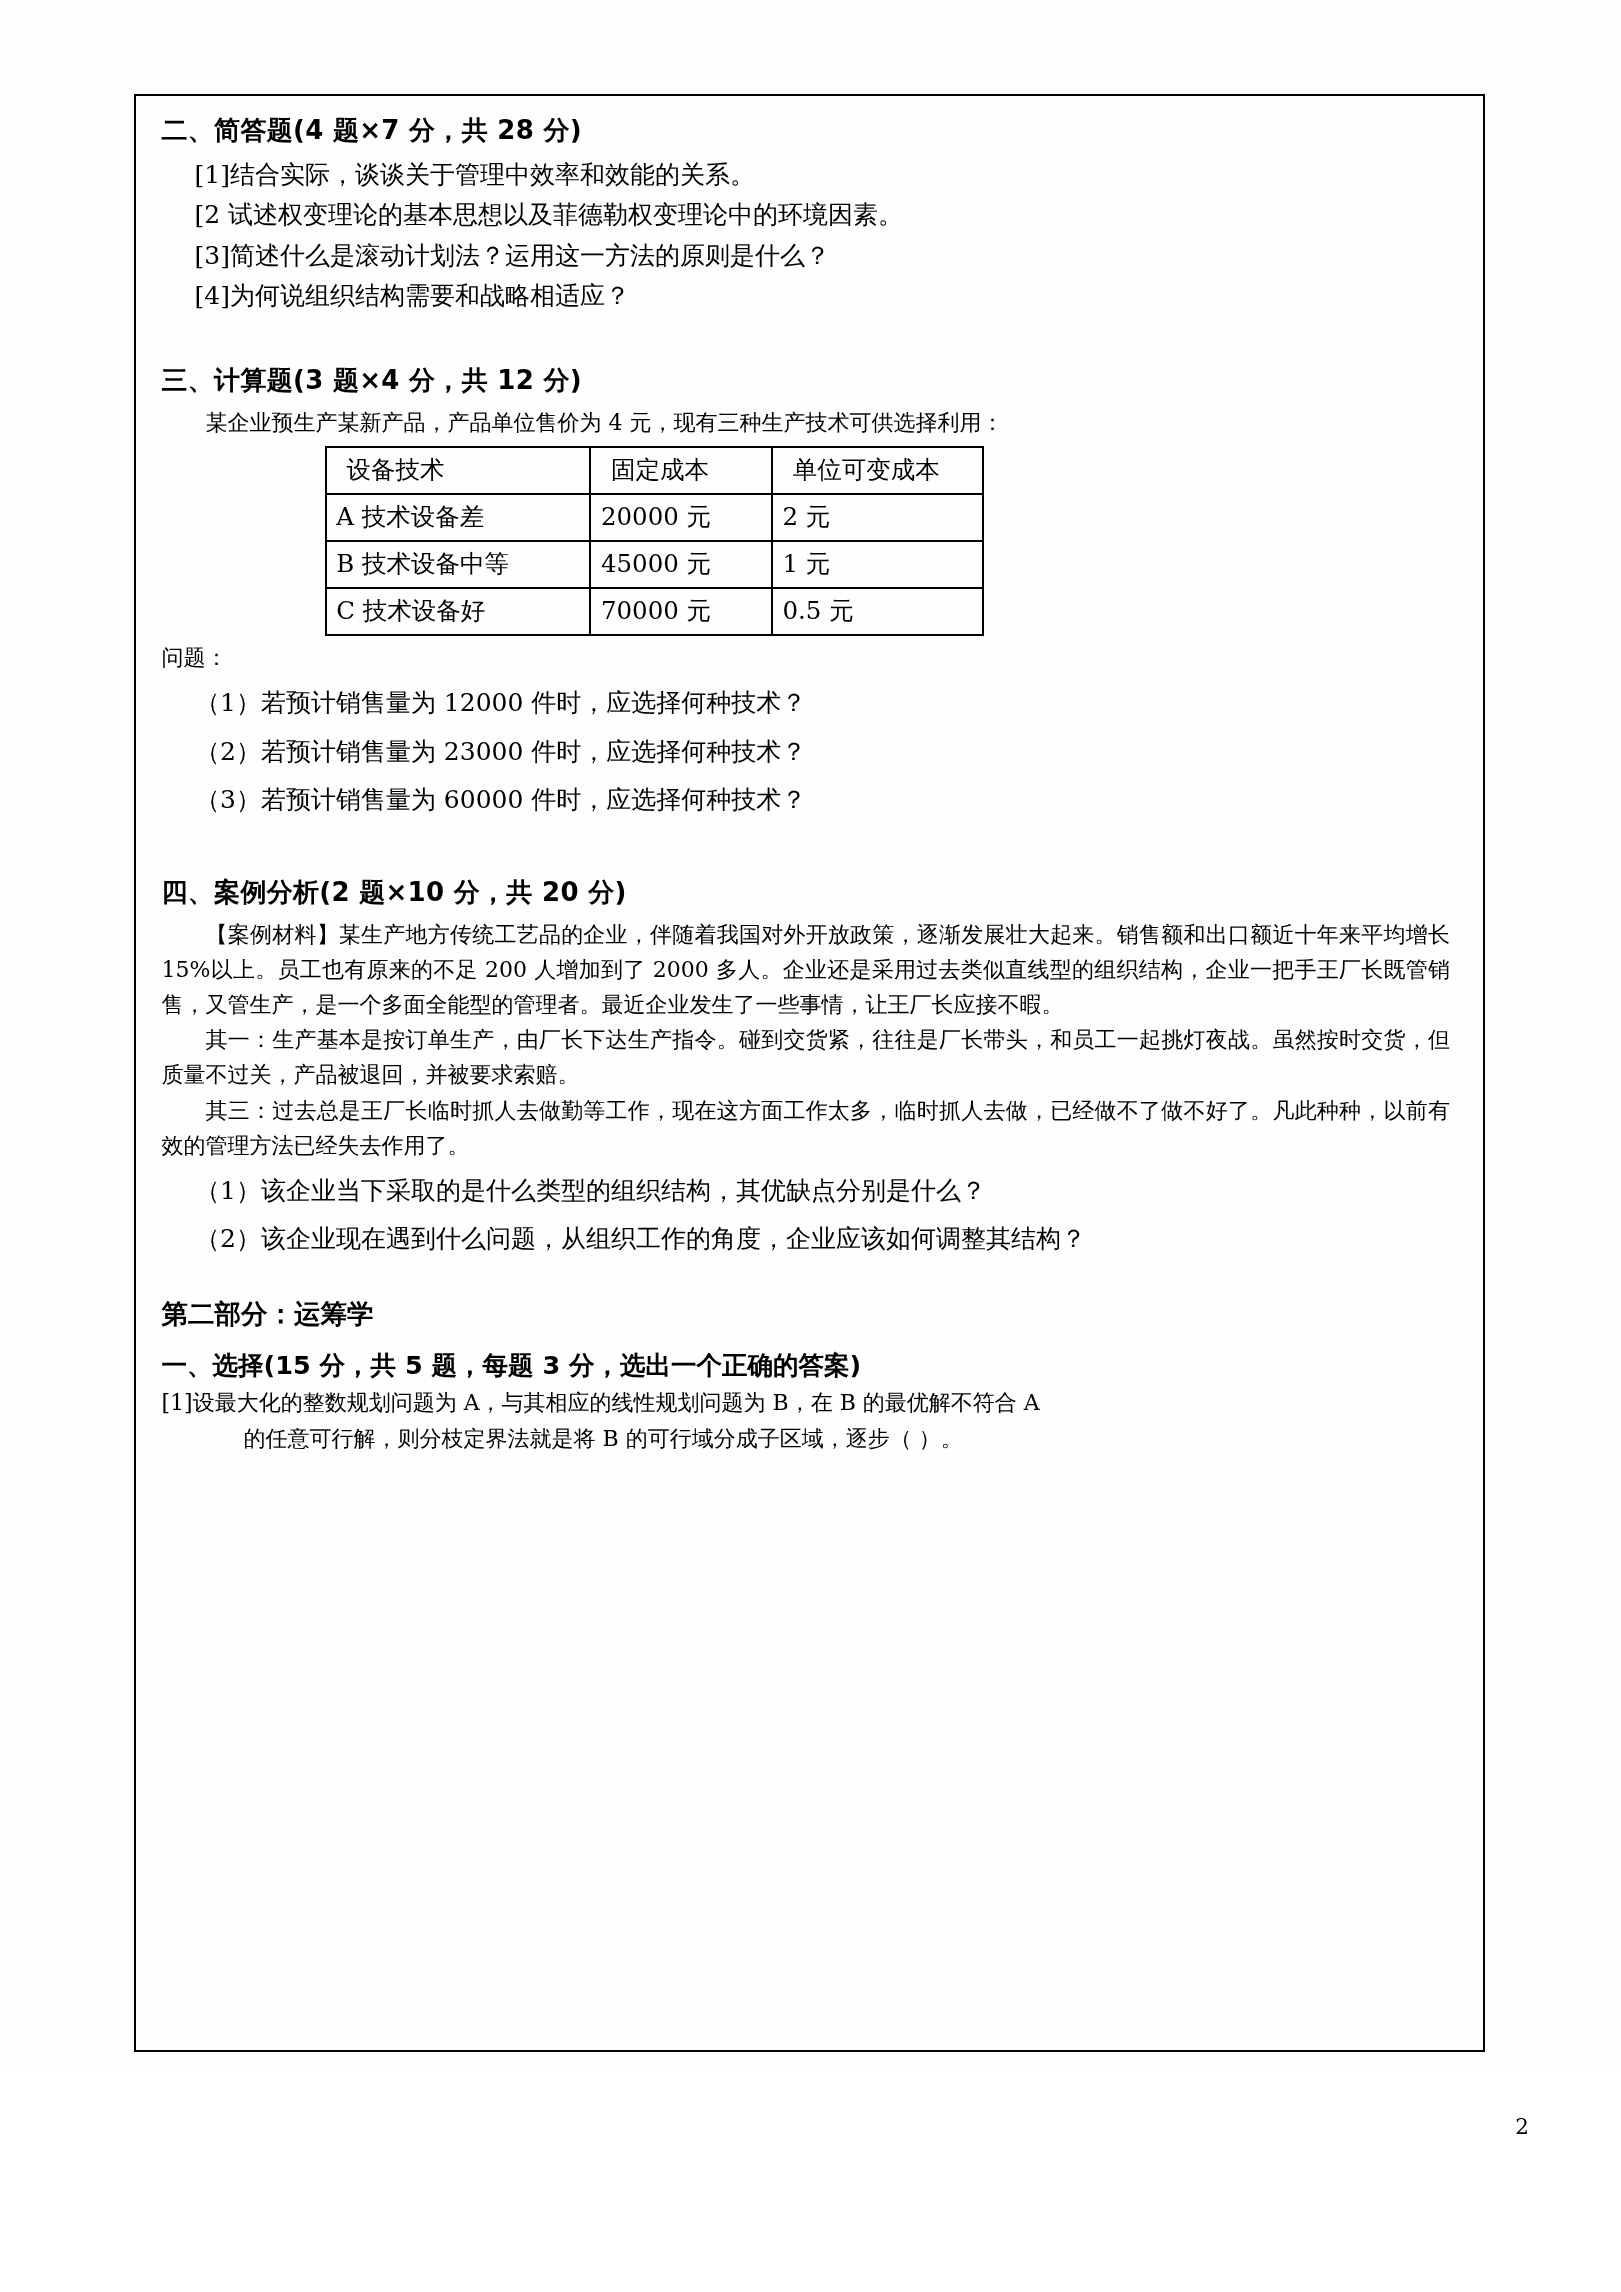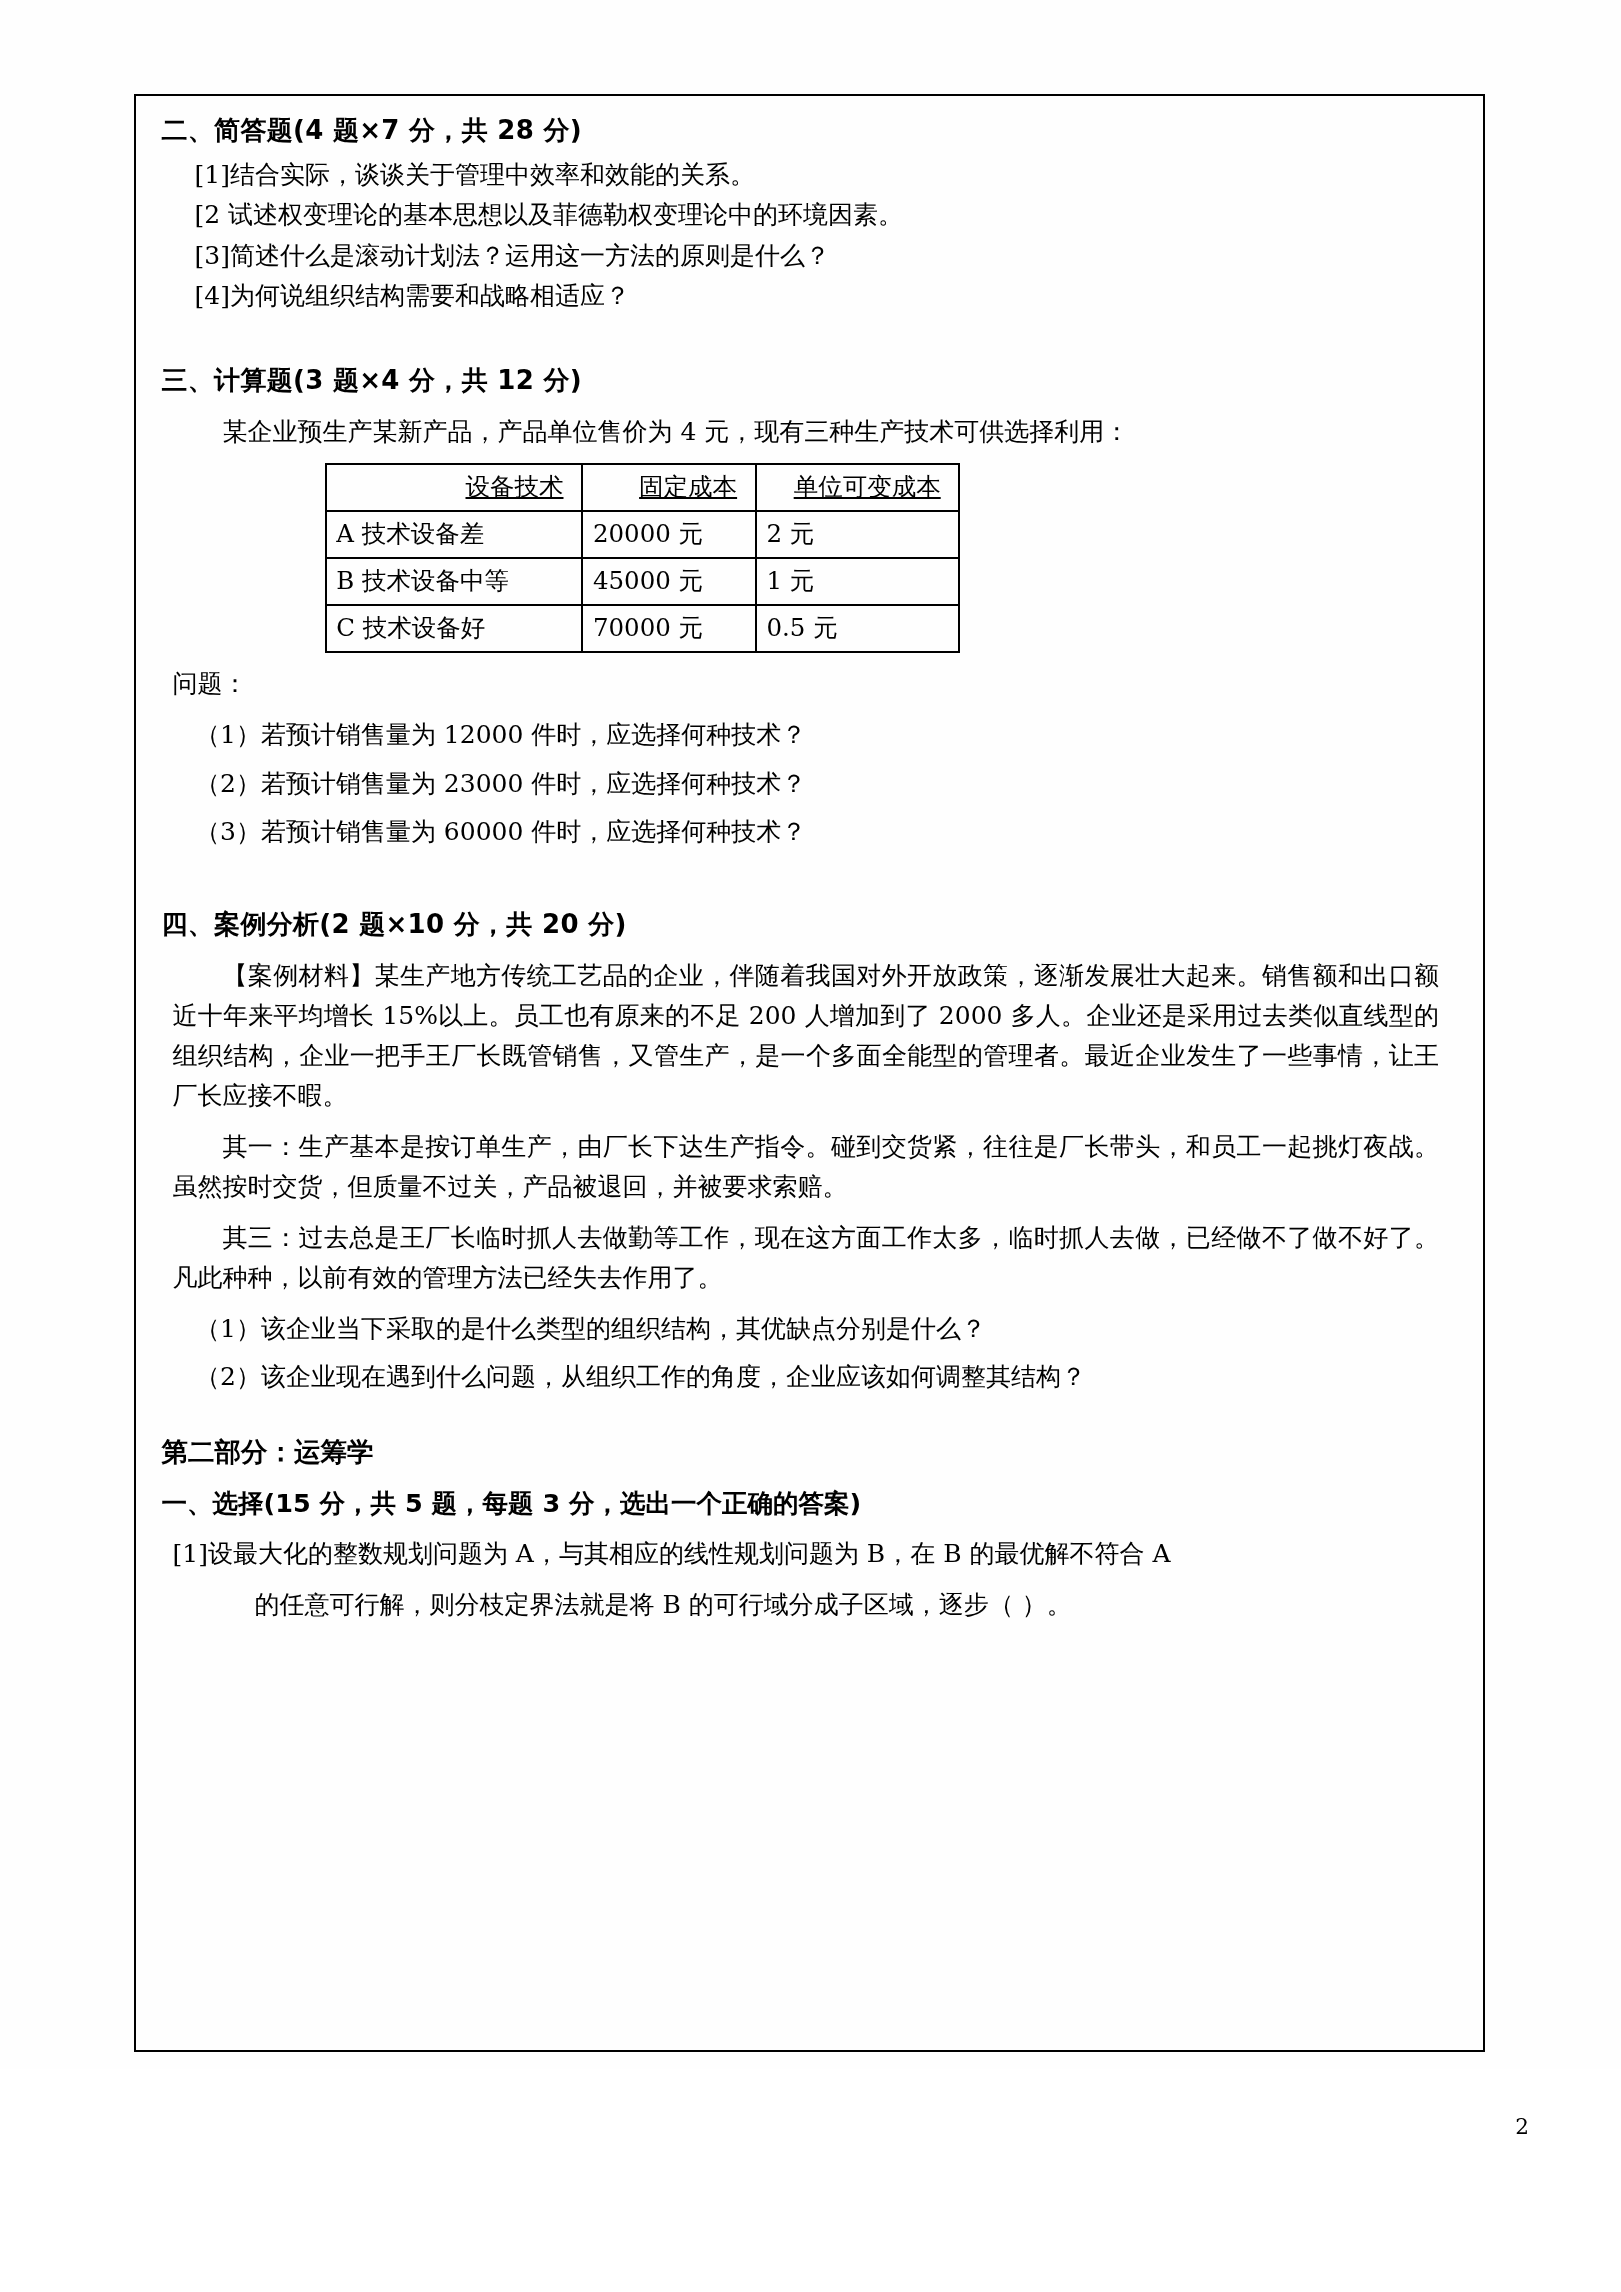--- a/index.html
+++ b/index.html
@@ -48,22 +48,22 @@
   .gap-md { height: 25.5px; }
 
   .q-line {
     margin: 0;
     padding-left: 33px;
     font-size: 25px;
     line-height: 1.62;
     white-space: nowrap;
   }
   .para {
-    margin: 11px;
-    font-size: 25px;
+    margin: 0;
+    font-size: 22px;
     line-height: 1.6;
     text-align: justify;
     text-justify: inter-ideograph;
   }
   .para.indent { text-indent: 2em; }
   .qnum-line {
     margin: 8px;
     font-size: 25px;
     line-height: 1.62;
     padding-left: 25.5px;
@@ -78,24 +78,23 @@
     border-collapse: collapse;
     font-size: 24.5px;
   }
   table.cost-table td {
     border: 2px solid #000;
     padding: 6.9px 9.8px 8.8px 9.8px;
     line-height: 1.2;
     white-space: nowrap;
   }
   table.cost-table td.head {
-    text-align: right;
-    padding-left: 12px;
+    text-align: left;
+    padding-left: 20px;
     padding-right: 17.6px;
-    text-decoration: underline;
   }
   table.cost-table td.c0 { width: 225px; }
   table.cost-table td.c1 { width: 142px; }
   table.cost-table td.c2 { width: 172px; }
   table.cost-table td.label { text-align: left; }
 
   .sub-head {
     font-family: "DejaVu Sans", "Liberation Sans", sans-serif;
     font-weight: bold;
     font-size: 25.5px;

